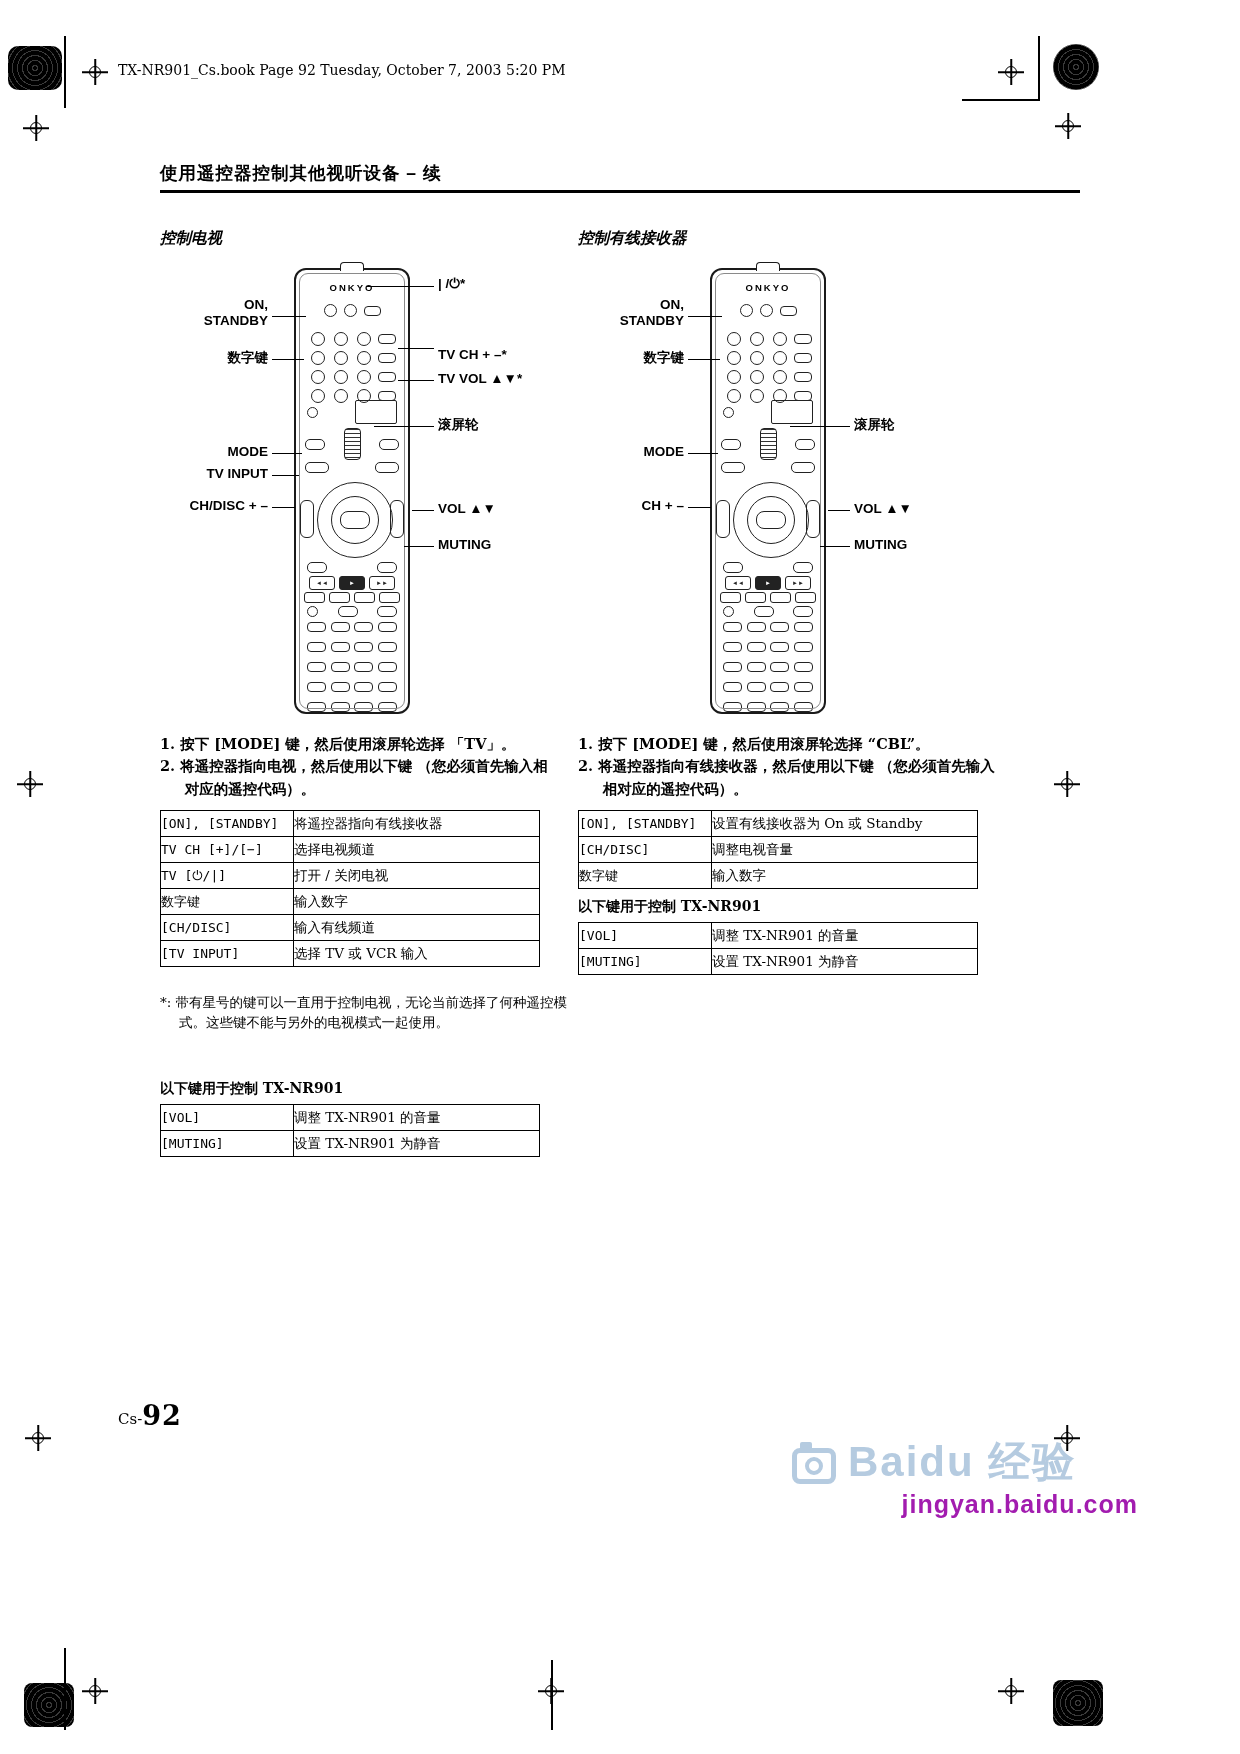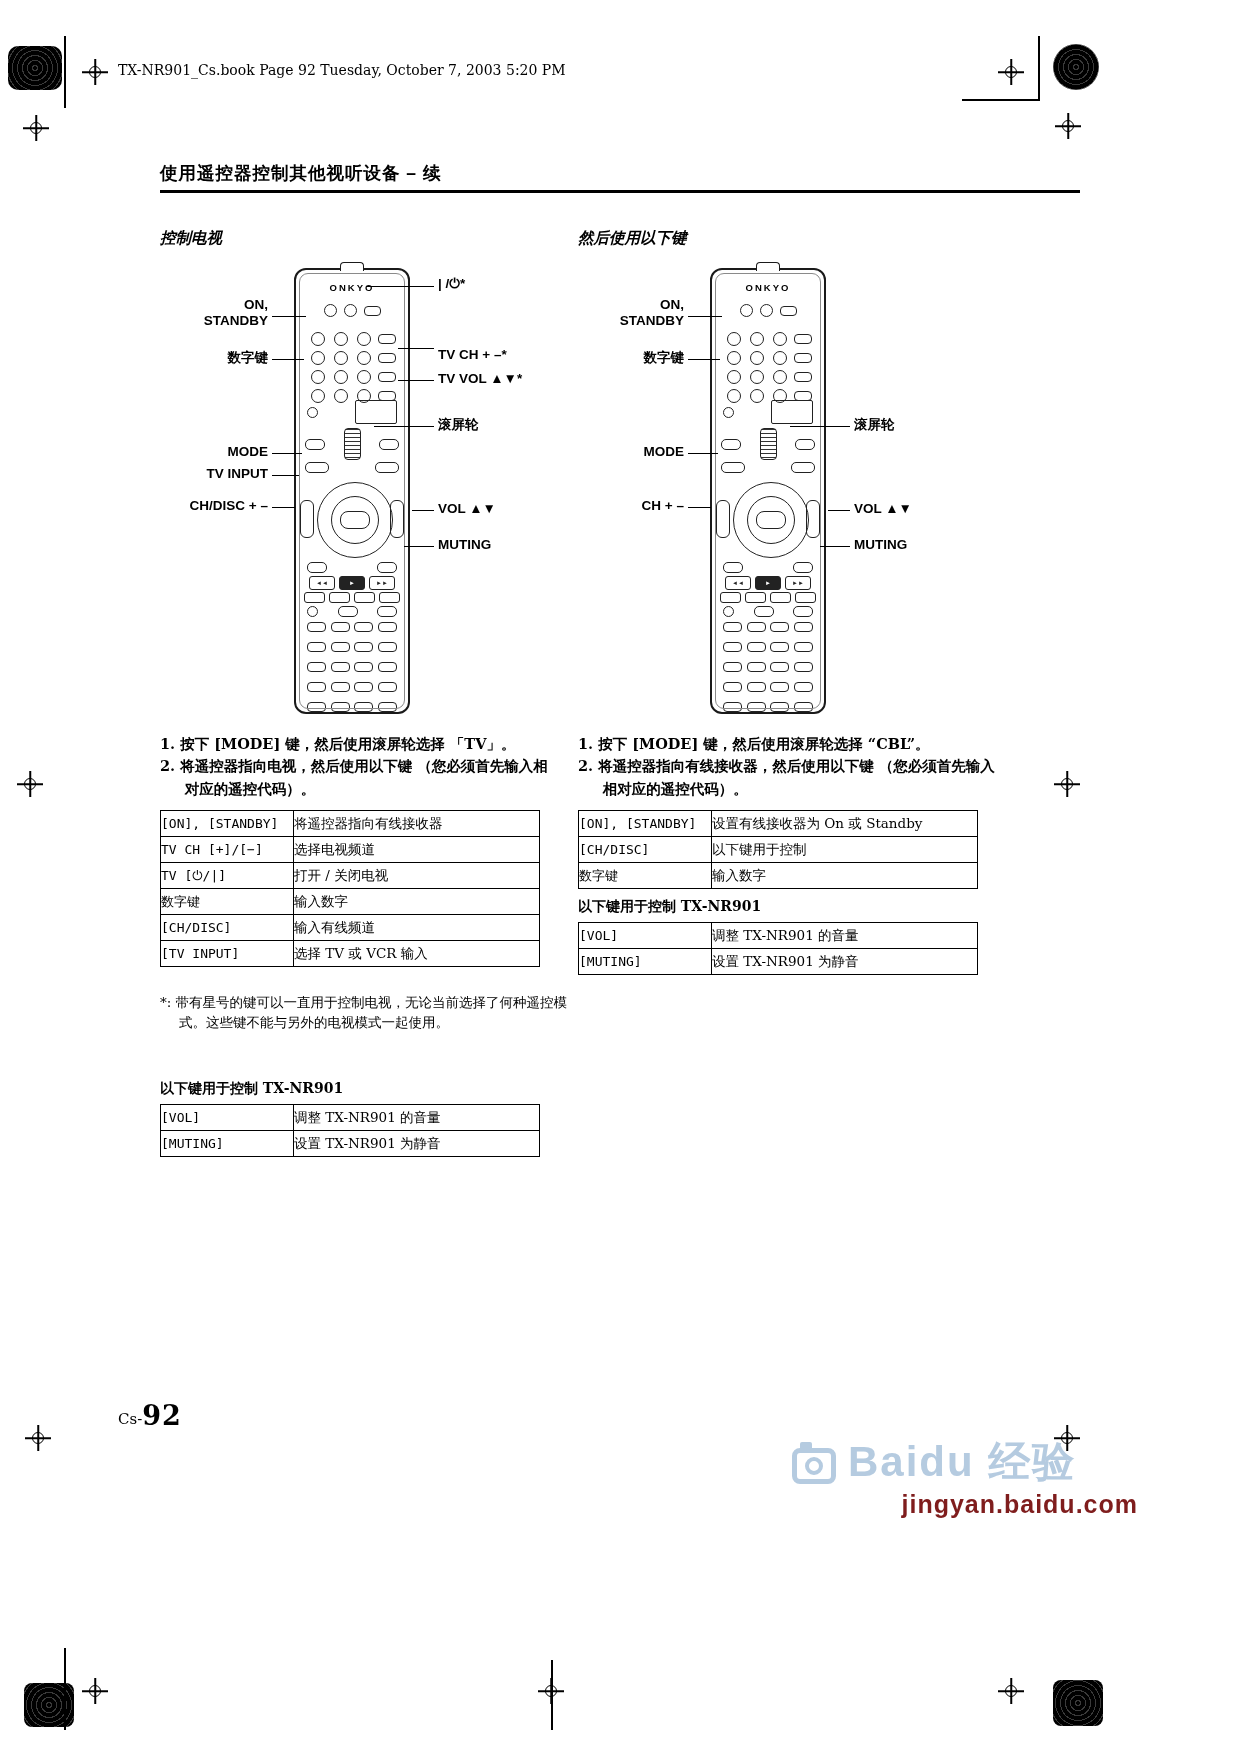--- a/index.html
+++ b/index.html
@@ -72,21 +72,21 @@
   .subheading{position:absolute;font-family:"DejaVu Serif","Liberation Serif",serif;font-size:14px;font-weight:600;}
 
   
   .footer{position:absolute;left:118px;top:1400px;display:flex;align-items:flex-end;font-family:"DejaVu Serif","Liberation Serif",serif;}
   .footer .pfx{font-size:15px;padding-bottom:3px;}
   .footer .num{font-size:27px;font-weight:600;letter-spacing:1px;}
   .wm-cam{position:absolute;left:792px;top:1448px;width:34px;height:26px;border:5px solid #b5cbe0;border-radius:8px;}
   .wm-cam::before{content:"";position:absolute;left:50%;top:50%;transform:translate(-50%,-50%);width:10px;height:10px;border:4px solid #b5cbe0;border-radius:50%;}
   .wm-cam::after{content:"";position:absolute;top:-11px;left:3px;width:12px;height:6px;background:#b5cbe0;border-radius:2px 2px 0 0;}
   .wm-text{position:absolute;left:848px;top:1434px;font-size:42px;font-weight:700;letter-spacing:2px;color:#b5cbe0;}
-  .wm-url{position:absolute;left:848px;top:1490px;width:290px;text-align:right;font-size:25px;font-weight:700;color:#7f1d1d;letter-spacing:1px;}
+  .wm-url{position:absolute;left:848px;top:1490px;width:290px;text-align:right;font-size:25px;font-weight:700;color:#a21caf;letter-spacing:1px;}
 </style>
 </head>
 <body>
 
 <div id="page">
 
   <div class="blob" style="left:8px;top:46px;width:54px;height:44px;border-radius:10px;"></div>
   <div class="blob" style="left:1053px;top:44px;width:46px;height:46px;"></div>
   <div class="blob" style="left:24px;top:1683px;width:50px;height:44px;border-radius:8px;"></div>
   <div class="blob" style="left:1053px;top:1680px;width:50px;height:46px;border-radius:8px;"></div>
@@ -127,21 +127,21 @@
     </div>
   <div class="reg" style="left:1003px;top:1683px;">
       <i></i>
     </div>
 
   <div class="doc-header">TX-NR901_Cs.book  Page 92  Tuesday, October 7, 2003  5:20 PM</div>
   <div class="page-title">使用遥控器控制其他视听设备 – 续</div>
   <div class="title-rule"></div>
 
   <div class="sec-title" style="left:160px;top:228px;">控制电视</div>
-  <div class="sec-title" style="left:578px;top:228px;">然后使用以下键</div>
+  <div class="sec-title" style="left:578px;top:228px;">控制有线接收器</div>
 
   <div class="remote-mount" style="left:294px;top:268px;">
   <div class="remote">
     <div class="r-notch"></div>
     <div class="r-brand">ONKYO</div>
     <div class="r-power">
       <span class="rc"></span>
       <span class="rc"></span>
       <span class="rp"></span>
     </div>
@@ -395,21 +395,21 @@
     </table>
 
   <table class="tbl" style="left:578px;top:810px;width:400px;">
     <tbody>
         <tr>
           <td class="k">[ON], [STANDBY]</td>
           <td class="v">设置有线接收器为 On 或 Standby</td>
         </tr>
     <tr>
           <td class="k">[CH/DISC]</td>
-          <td class="v">以下键用于控制</td>
+          <td class="v">调整电视音量</td>
         </tr>
     <tr>
           <td class="k">数字键</td>
           <td class="v">输入数字</td>
         </tr>
   </tbody>
     </table>
 
   <div class="footnote" style="left:160px;top:992px;width:390px;">*: 带有星号的键可以一直用于控制电视，无论当前选择了何种遥控模式。这些键不能与另外的电视模式一起使用。</div>
 

